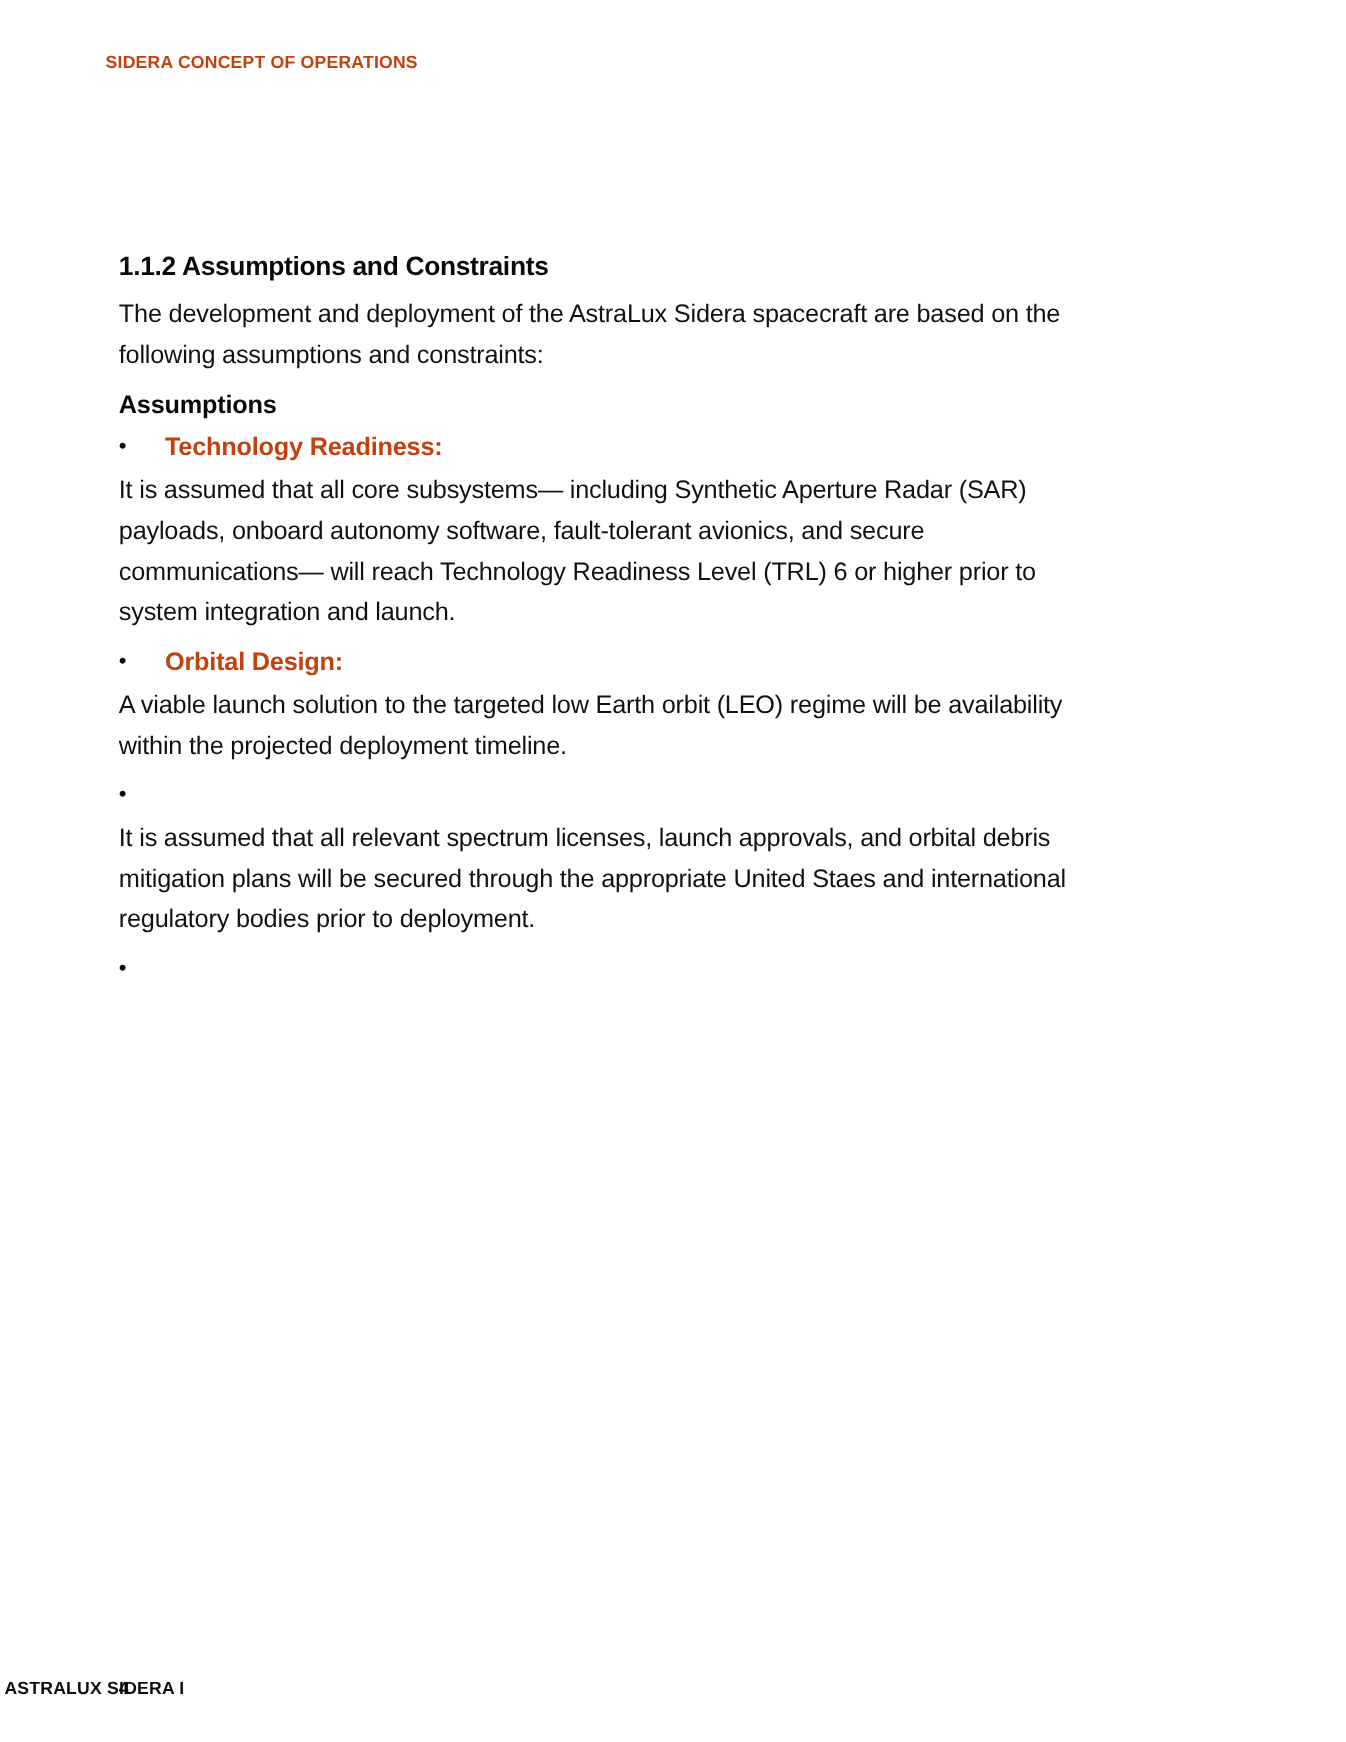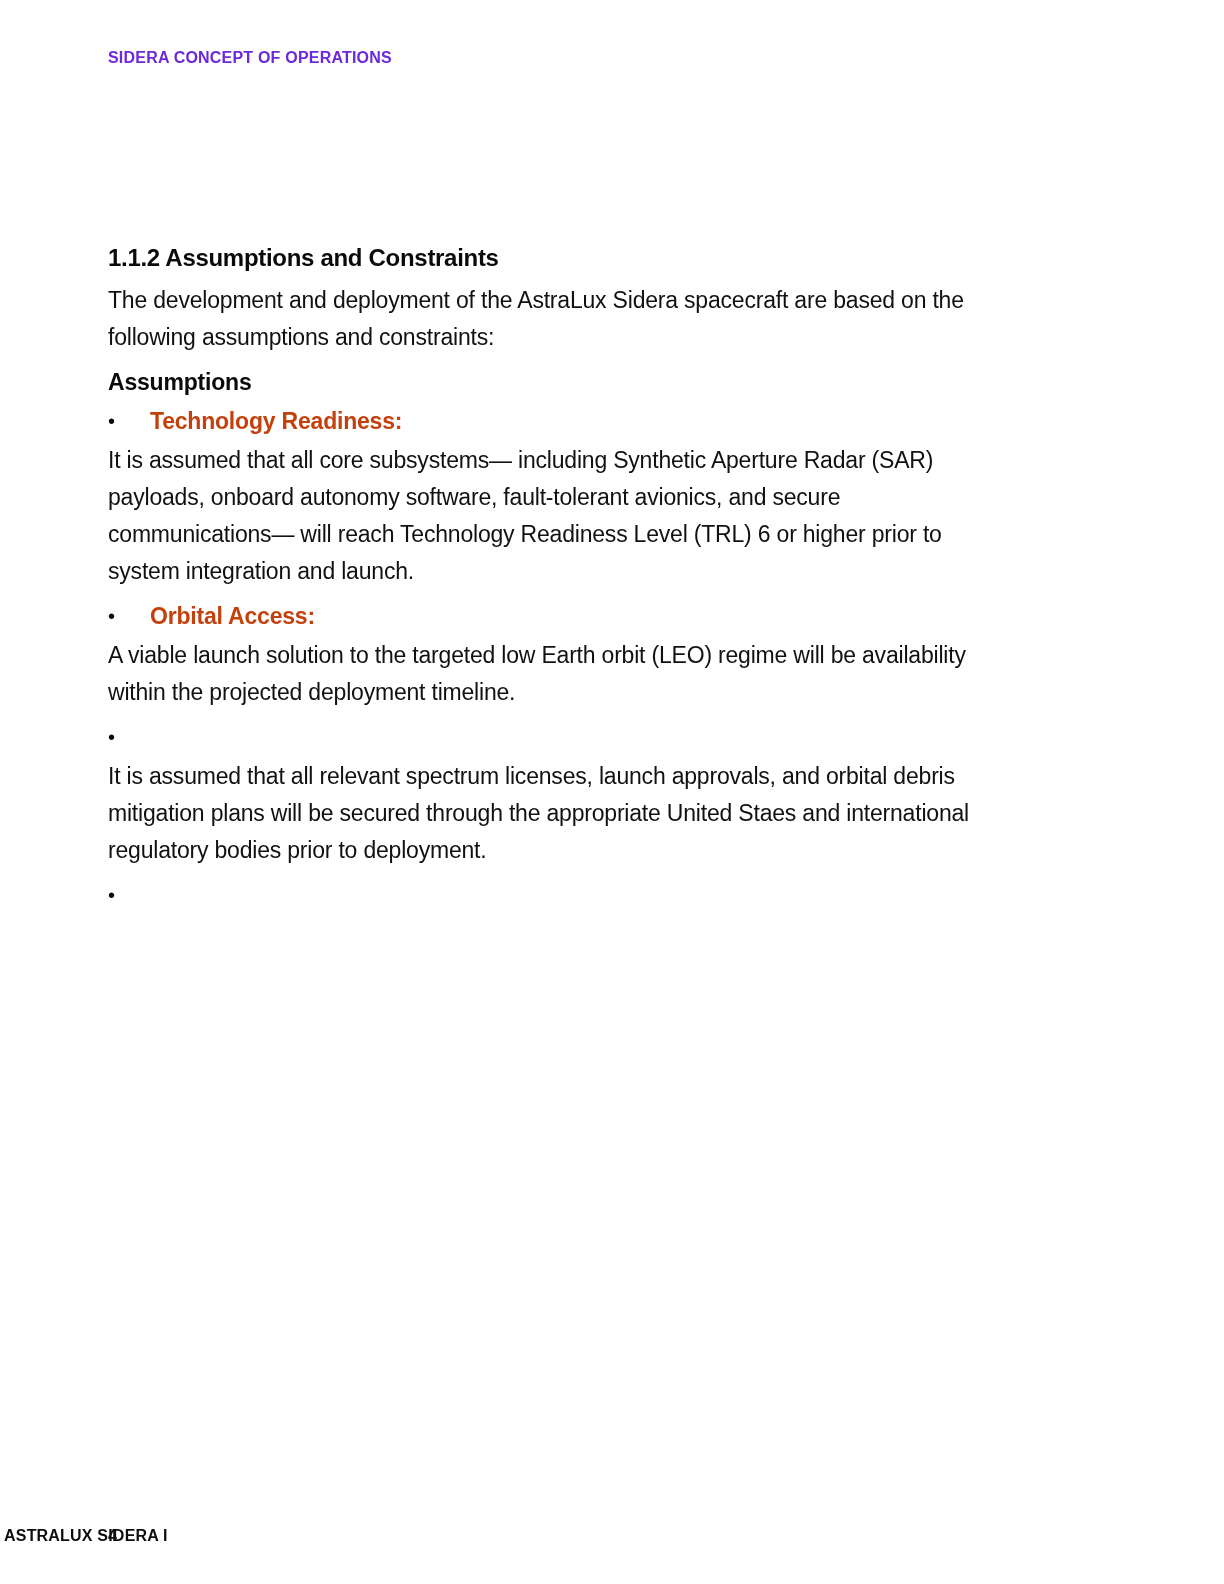--- a/index.html
+++ b/index.html
@@ -7,32 +7,32 @@
   body {
     width: 1224px;
     height: 1584px;
     position: relative;
     font-family: "Liberation Sans", sans-serif;
     color: #111111;
     overflow: hidden;
   }
   .running-header {
     position: absolute;
-    left: 108px;
+    left: 96px;
     top: 49px;
     font-size: 16px;
     font-weight: 700;
     letter-spacing: 0.2px;
     text-transform: uppercase;
-    color: #6d28d9;
+    color: #c2410c;
   }
   .content {
     position: absolute;
     left: 108px;
-    top: 239px;
+    top: 224px;
     width: 1012px;
     font-size: 23px;
     line-height: 37px;
     letter-spacing: -0.2px;
   }
   .section-heading {
     font-size: 24px;
     font-weight: 700;
     line-height: 37px;
     letter-spacing: -0.3px;
@@ -108,21 +108,21 @@
     <span class="bullet-marker">•</span>
     <span class="bullet-label">Technology Readiness:</span>
   </div>
   <p class="para">It is assumed that all core subsystems— including Synthetic Aperture Radar (SAR)
 payloads, onboard autonomy software, fault-tolerant avionics, and secure
 communications— will reach Technology Readiness Level (TRL) 6 or higher prior to
 system integration and launch.</p>
 
   <div class="bullet-item">
     <span class="bullet-marker">•</span>
-    <span class="bullet-label">Orbital Access:</span>
+    <span class="bullet-label">Orbital Design:</span>
   </div>
   <p class="para">A viable launch solution to the targeted low Earth orbit (LEO) regime will be availability
 within the projected deployment timeline.</p>
 
   <div class="bullet-item">
     <span class="bullet-marker">•</span>
   </div>
   <p class="para">It is assumed that all relevant spectrum licenses, launch approvals, and orbital debris
 mitigation plans will be secured through the appropriate United Staes and international
 regulatory bodies prior to deployment.</p>

